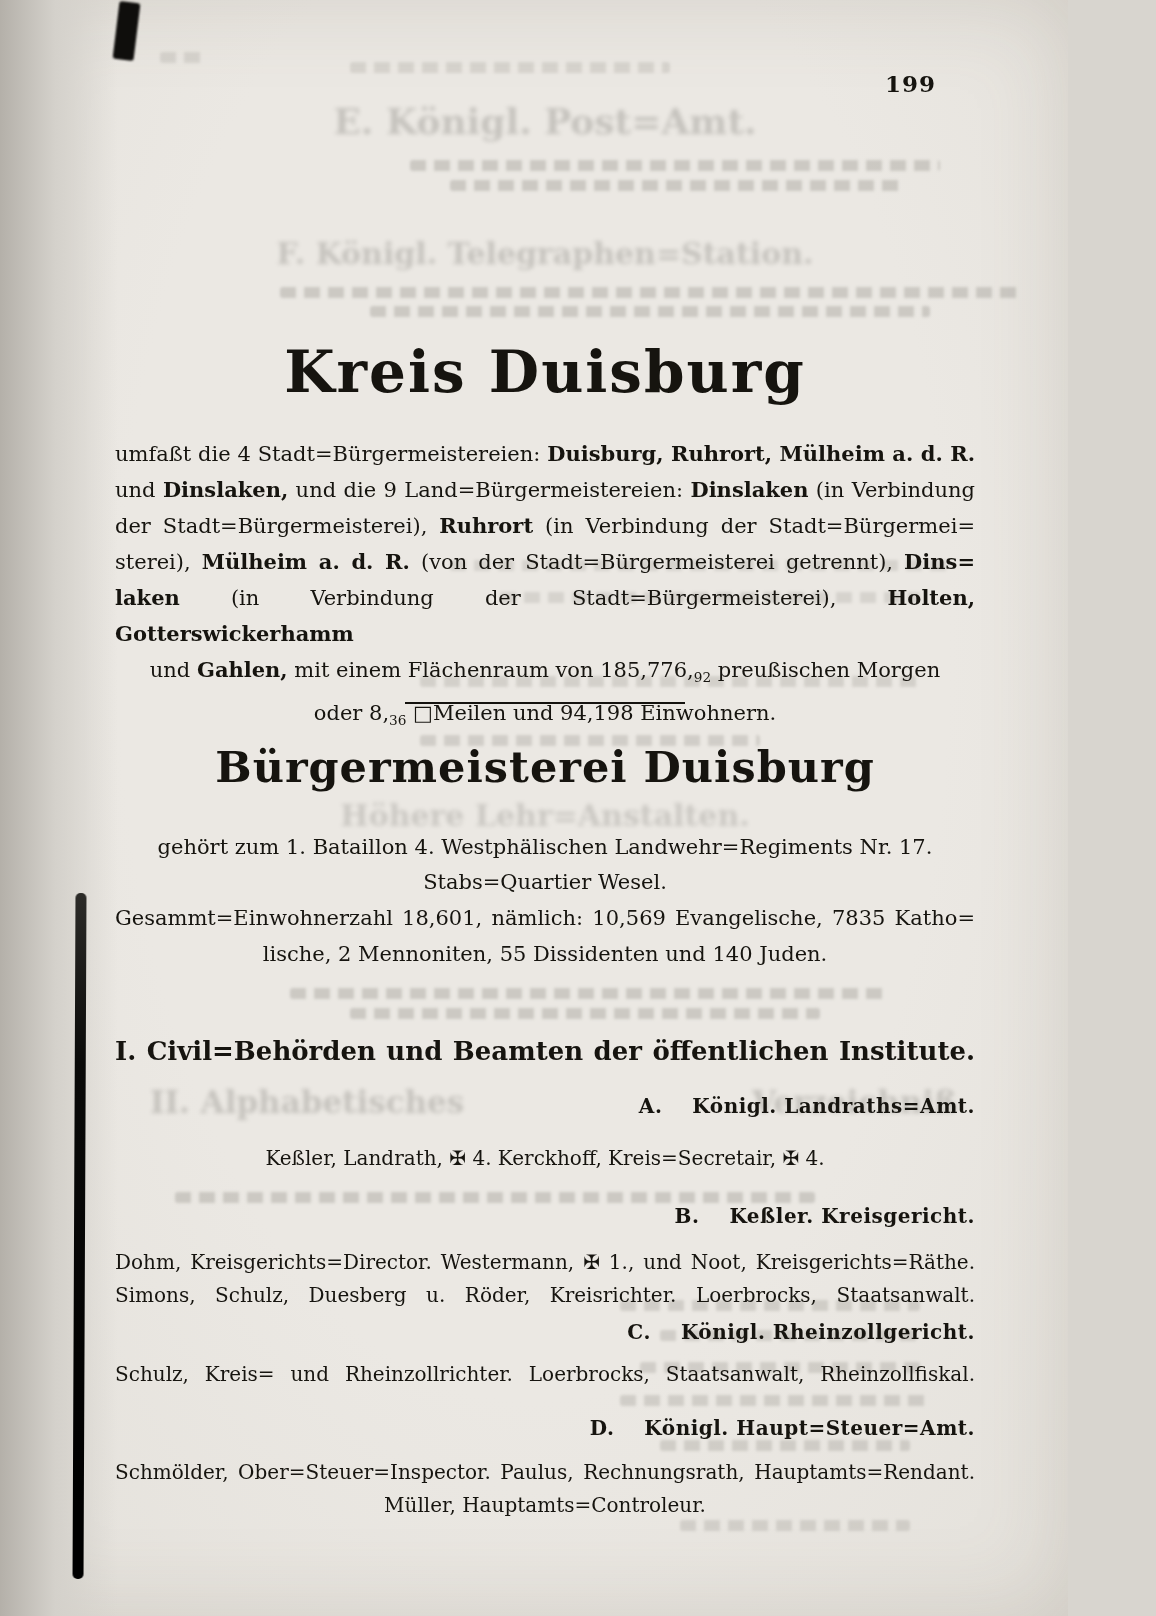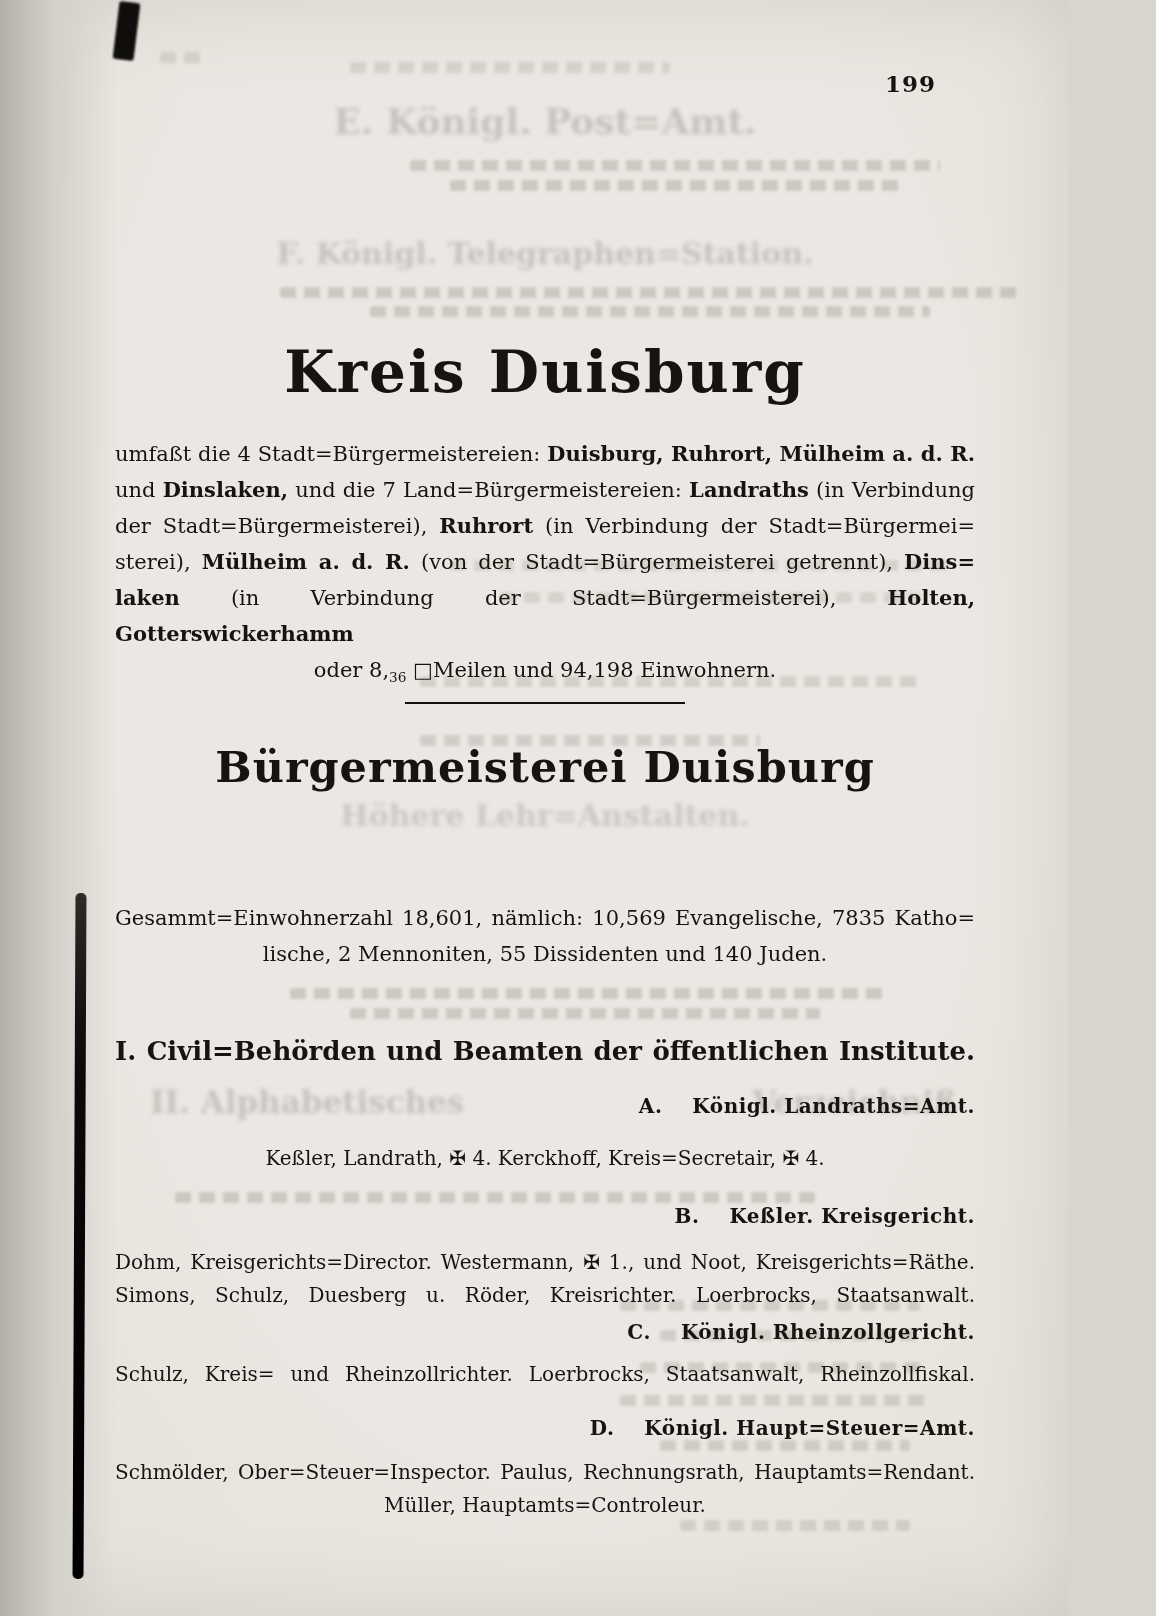--- a/index.html
+++ b/index.html
@@ -125,31 +125,36 @@
   <div class="gbar" style="top:1520px;left:680px; width:230px; opacity:.25"></div>
 
   <div class="pagenum">199</div>
 
   <div class="content">
 
     <h1 class="kreis-title">Kreis Duisburg</h1>
 
     <div class="kreis-par">
       <div class="ln j"><span>umfaßt die 4 Stadt=Bürgermeistereien: </span><span class="b">Duisburg, Ruhrort, Mülheim a. d. R.</span></div>
-      <div class="ln j"><span>und </span><span class="b">Dinslaken,</span><span> und die 7 Land=Bürgermeistereien: </span><span class="b">Landraths</span><span> (in Verbindung</span></div>
+      <div class="ln j"><span>und </span><span class="b">Dinslaken,</span><span> und die 9 Land=Bürgermeistereien: </span><span class="b">Dinslaken</span><span> (in Verbindung</span></div>
       <div class="ln j"><span>der Stadt=Bürgermeisterei), </span><span class="b">Ruhrort</span><span> (in Verbindung der Stadt=Bürgermei=</span></div>
       <div class="ln j"><span>sterei), </span><span class="b">Mülheim a. d. R.</span><span> (von der Stadt=Bürgermeisterei getrennt), </span><span class="b">Dins=</span></div>
       <div class="ln j"><span class="b">laken</span><span> (in Verbindung der Stadt=Bürgermeisterei), </span><span class="b">Holten, Gotterswickerhamm</span></div>
+      <div class="ln c"><span>und </span><span class="b">Gahlen,</span><span> mit einem Flächenraum von 185,776,</span><span class="sub">92</span><span> preußischen Morgen</span></div>
       <div class="ln c"><span>oder 8,</span><span class="sub">36</span><span> □Meilen und 94,198 Einwohnern.</span></div>
     </div>
 
     <div class="divider"></div>
 
     <h2 class="bm-title">Bürgermeisterei Duisburg</h2>
 
+    <div class="bm-info">
+      <div class="ln c">gehört zum 1. Bataillon 4. Westphälischen Landwehr=Regiments Nr. 17.</div>
+      <div class="ln c">Stabs=Quartier Wesel.</div>
+    </div>
 
     <div class="pop">
       <div class="ln j">Gesammt=Einwohnerzahl 18,601, nämlich: 10,569 Evangelische, 7835 Katho=</div>
       <div class="ln c">lische, 2 Mennoniten, 55 Dissidenten und 140 Juden.</div>
     </div>
 
     <h3 class="sec1">I. Civil=Behörden und Beamten der öffentlichen Institute.</h3>
 
     <div class="office office-h o-a-h">
       <span class="office-letter">A.</span><span>Königl. Landraths=Amt.</span>

